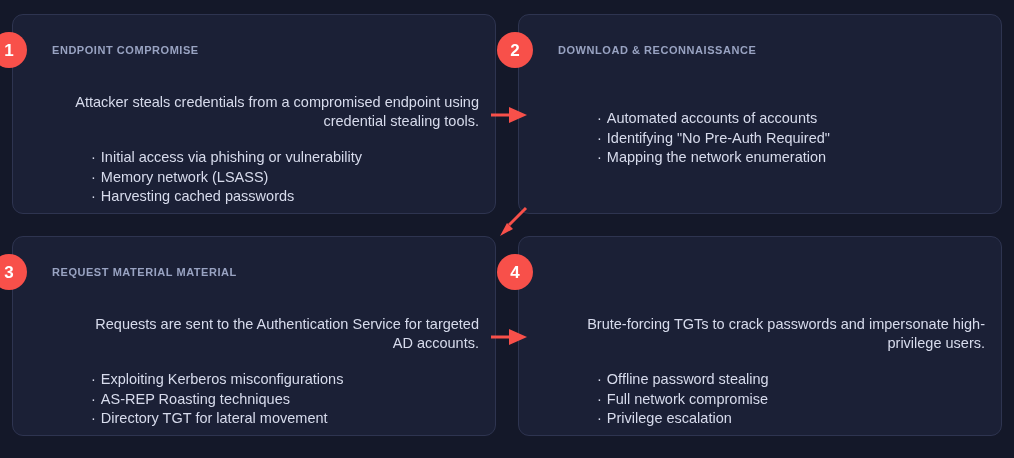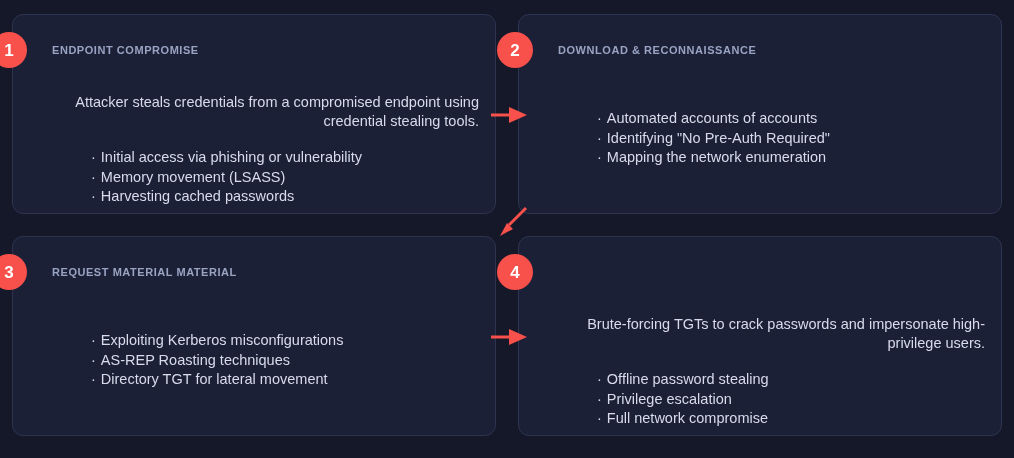--- a/index.html
+++ b/index.html
@@ -115,21 +115,21 @@
 
   <div class="card pos-1">
     <div class="card-header">
       <div class="step-badge">1</div>
       <div class="card-title">ENDPOINT COMPROMISE</div>
     </div>
     <div class="card-body">
       <p class="card-desc">Attacker steals credentials from a compromised endpoint using credential stealing tools.</p>
       <ul class="bullet-list">
         <li>Initial access via phishing or vulnerability</li>
-        <li>Memory movement (LSASS)</li>
+        <li>Memory network (LSASS)</li>
         <li>Harvesting cached passwords</li>
       </ul>
     </div>
   </div>
 
   <div class="card pos-2">
     <div class="card-header">
       <div class="step-badge">2</div>
       <div class="card-title">DOWNLOAD &amp; RECONNAISSANCE</div>
     </div>
@@ -141,38 +141,39 @@
       </ul>
     </div>
   </div>
 
   <div class="card pos-3">
     <div class="card-header">
       <div class="step-badge">3</div>
       <div class="card-title">REQUEST MATERIAL MATERIAL</div>
     </div>
     <div class="card-body">
+      <p class="card-desc">Requests are sent to the Authentication Service for targeted AD accounts.</p>
       <ul class="bullet-list">
         <li>Exploiting Kerberos misconfigurations</li>
         <li>AS-REP Roasting techniques</li>
         <li>Directory TGT for lateral movement</li>
       </ul>
     </div>
   </div>
 
   <div class="card pos-4">
     <div class="card-header">
       <div class="step-badge">4</div>
     </div>
     <div class="card-body">
       <p class="card-desc">Brute-forcing TGTs to crack passwords and impersonate high-privilege users.</p>
       <ul class="bullet-list">
         <li>Offline password stealing</li>
+        <li>Full network compromise</li>
         <li>Privilege escalation</li>
-        <li>Full network compromise</li>
       </ul>
     </div>
   </div>
 
   <svg class="connector arrow-1-2" width="40" height="22" viewBox="0 0 40 22">
     <line x1="2" y1="11" x2="24" y2="11" stroke="#f8504a" stroke-width="3"></line>
     <polygon points="20,3 38,11 20,19" fill="#f8504a"></polygon>
   </svg>
 
   <svg class="connector arrow-2-3" width="34" height="34" viewBox="0 0 34 34">

